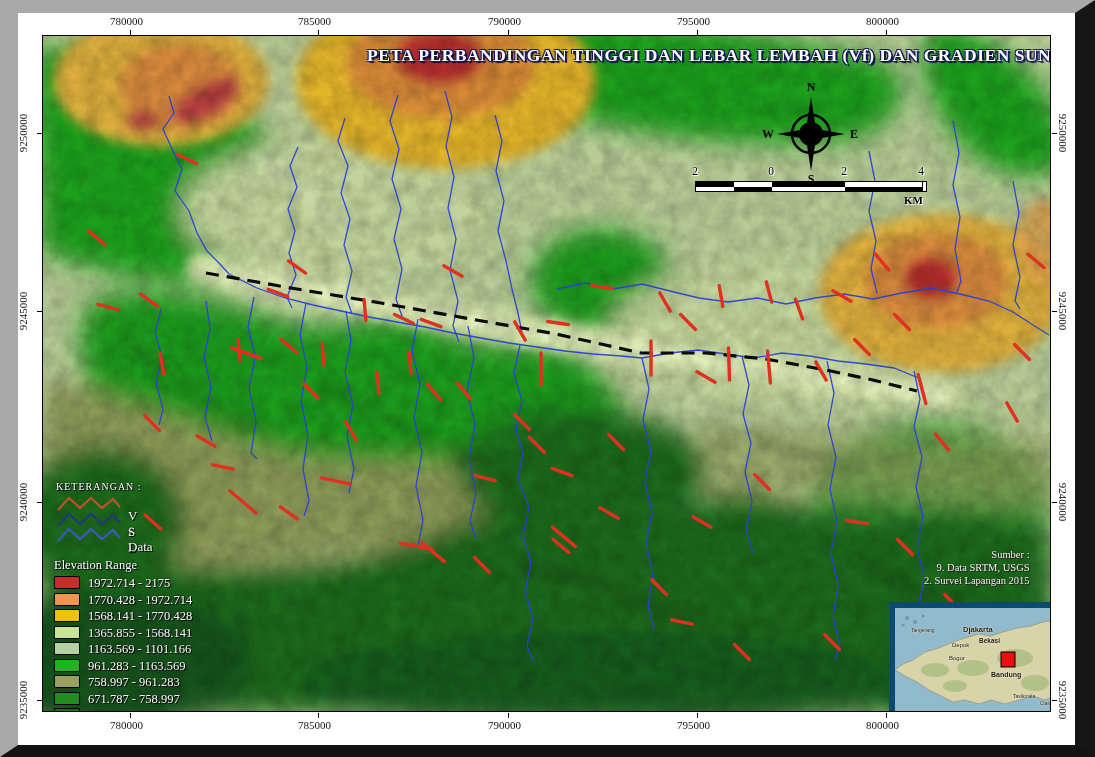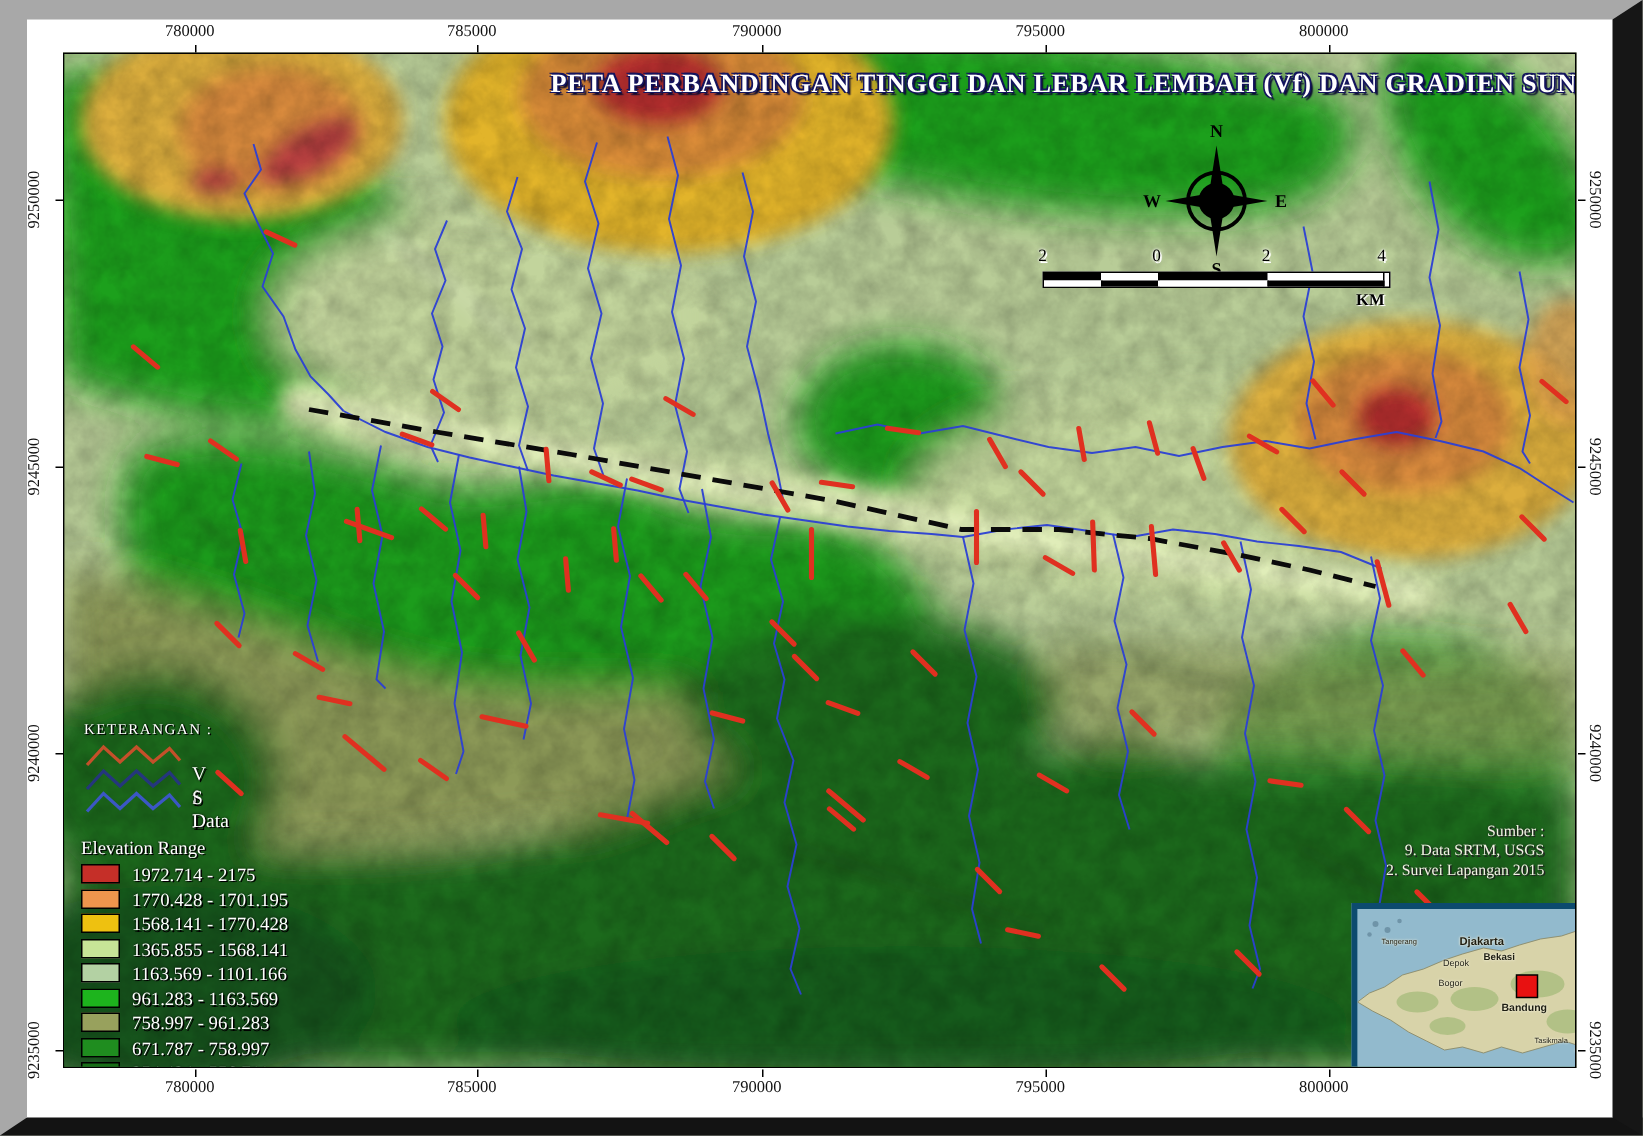--- a/index.html
+++ b/index.html
@@ -41,21 +41,21 @@
   .ket-row svg{position:absolute;left:0;top:-4px;}
   .ket-row .lab{position:absolute;left:72px;top:10px;}
   #elev{position:absolute;left:11px;top:522px;z-index:25;font-size:12.5px;}
   #elev .hd{margin-bottom:3px;}
   .elev-row{display:flex;align-items:flex-start;height:16.5px;}
   .elev-row .sw{width:26px;height:13px;border:1px solid #000;box-sizing:border-box;margin-right:8px;flex:none;}
   #sumber{position:absolute;left:881px;top:512px;z-index:25;font-size:10.5px;line-height:13px;
           color:#f2f2e4;text-shadow:1px 1px 0 #222,0 0 2px #222;text-align:right;}
   
   #inset{position:absolute;left:846px;top:566px;width:161px;height:106px;z-index:25;
-         border:4px solid #0c4a6e;box-sizing:content-box;background:#92bacd;margin-left:12px;}
+         border:6px solid #0c4a6e;box-sizing:content-box;background:#92bacd;}
   #inset svg{position:absolute;left:0;top:0;}
   .ins-lab{position:absolute;color:#1d1d12;font-family:"Liberation Sans","DejaVu Sans",sans-serif;
            white-space:nowrap;text-shadow:0 0 1px #f4f0dc,0 0 2px #f4f0dc;z-index:5;}
 </style>
 </head>
 <body>
 
 <div id="page">
 
   <div id="map">
@@ -295,21 +295,21 @@
 
     <div id="elev" class="mapnote">
       <div class="hd">Elevation Range</div>
       <div id="elev-rows">
           <div class="elev-row">
             <span class="sw" style="background: rgb(197, 47, 40);"></span>
             <span>1972.714 - 2175</span>
           </div>
           <div class="elev-row">
             <span class="sw" style="background: rgb(239, 149, 77);"></span>
-            <span>1770.428 - 1701.195</span>
+            <span>1770.428 - 1972.714</span>
           </div>
           <div class="elev-row">
             <span class="sw" style="background: rgb(238, 193, 16);"></span>
             <span>1568.141 - 1770.428</span>
           </div>
           <div class="elev-row">
             <span class="sw" style="background: rgb(199, 228, 151);"></span>
             <span>1365.855 - 1568.141</span>
           </div>
           <div class="elev-row">

